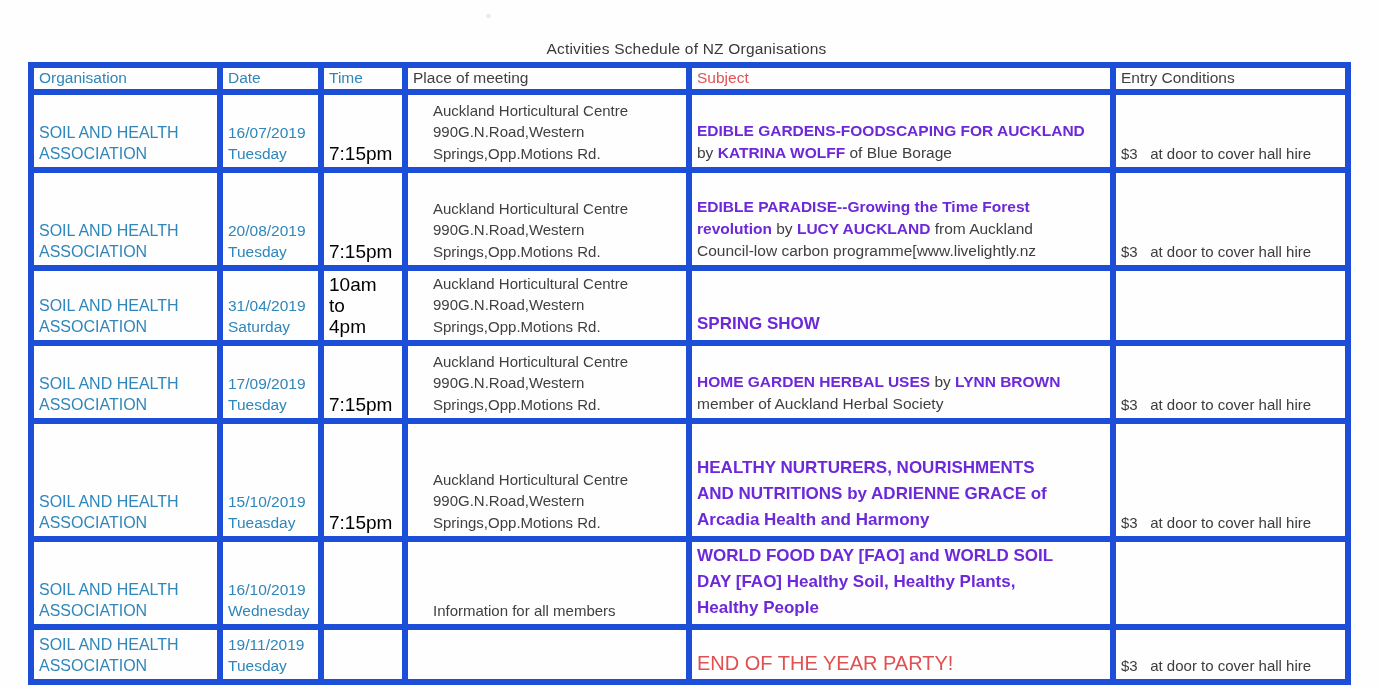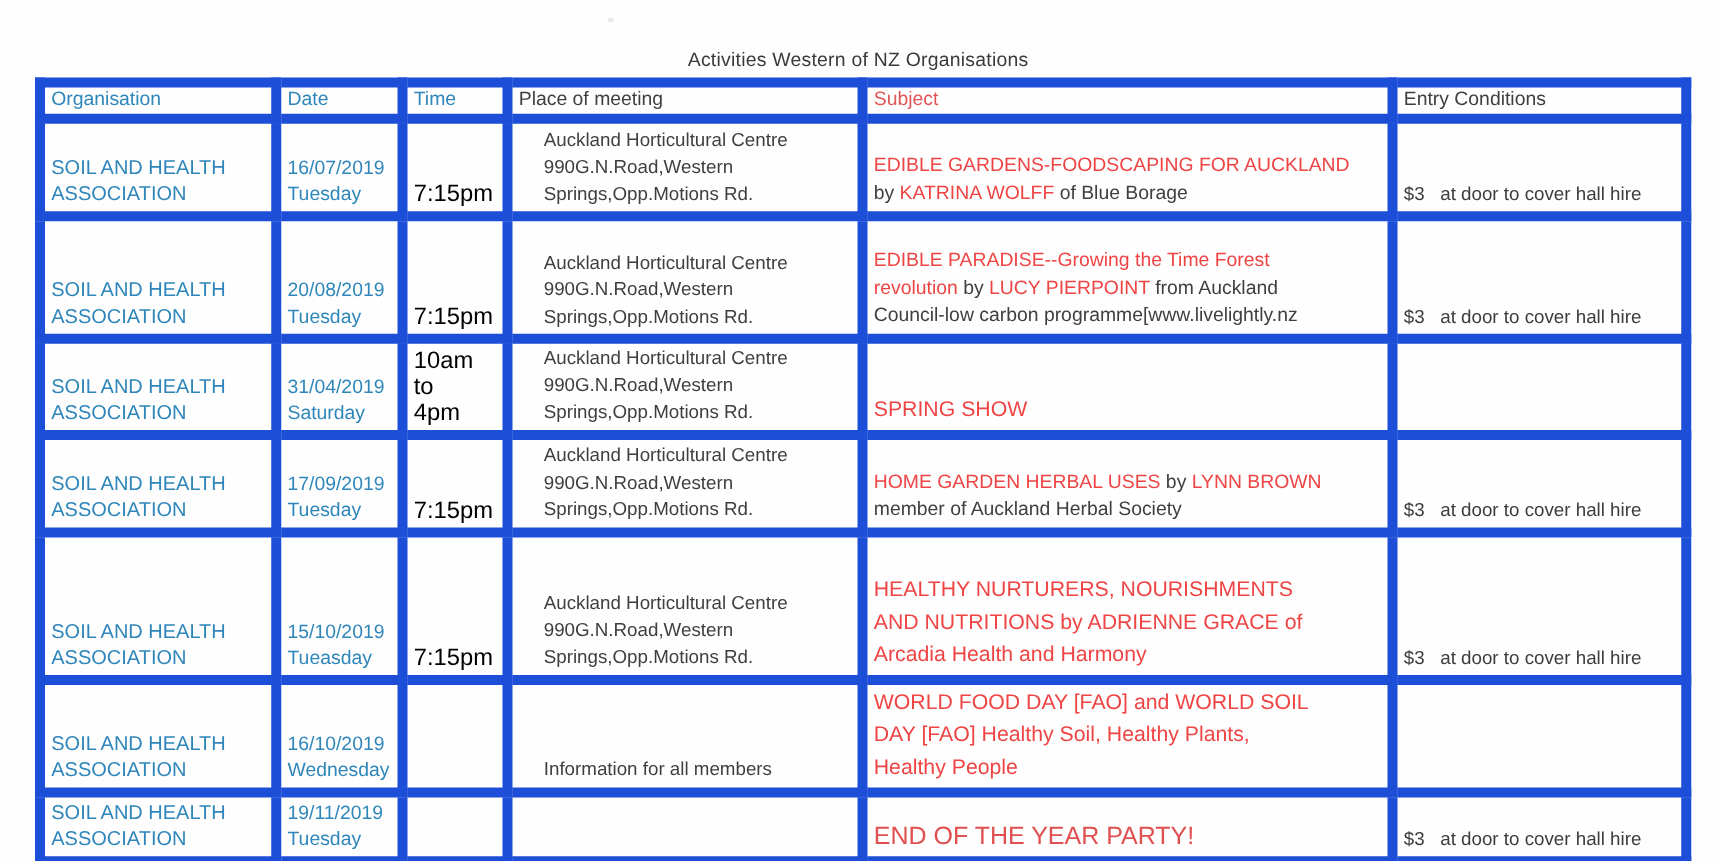--- a/index.html
+++ b/index.html
@@ -14,53 +14,53 @@
   .doc-title{
     position:absolute;top:40px;left:28px;width:1317px;
     text-align:center;font-size:15.5px;color:#3a3a3a;letter-spacing:.2px;
   }
   table.sched{
     position:absolute;top:62px;left:28px;
     width:1317px;border-collapse:collapse;table-layout:fixed;
     background:#fefefe;
   }
   table.sched td,table.sched th{
-    border:8px solid #1d4ed8;
+    border:6px solid #1d4ed8;
     vertical-align:bottom;
     padding:1px 23px 3px 5px;
     overflow:hidden;
   }
   table.sched th{
     text-align:left;font-weight:normal;font-size:15.5px;
     height:20px;vertical-align:middle;padding-top:0;padding-bottom:1px;
   }
   .c-blue{color:#2e86ba;}
   .c-red{color:#e05454;}
   .c-dark{color:#3f3f3f;}
   .org{color:#2e86ba;font-size:16px;line-height:21px;}
   .date{color:#2e86ba;font-size:15.5px;line-height:21px;}
   .time{color:#000000;font-size:19px;line-height:21px;}
   .place{color:#3f3f3f;font-size:15px;line-height:21.5px;margin-left:20px;}
   .subject{color:#3f3f3f;}
   .subject .ln{display:block;}
   .sub-s1{font-size:15.5px;line-height:22px;}
   .sub-s2{font-size:17px;line-height:26px;}
   .sub-s3{font-size:20px;line-height:26px;}
-  .subject b{font-weight:normal;color:#ef4444;}
+  .subject b{font-weight:bold;color:#6d28d9;}
   .entry{font-size:15px;line-height:20px;white-space:pre;color:#3c3c3c;}
   .red-txt{color:#e05050;}
   
   .artifact{position:absolute;top:14px;left:486px;width:5px;height:4px;border-radius:50%;background:#e9e9e9;}
 </style>
 </head>
 <body>
 
 <div class="page">
   <div class="artifact"></div>
-  <div class="doc-title">Activities Western of NZ Organisations</div>
+  <div class="doc-title">Activities Schedule of NZ Organisations</div>
   <table class="sched">
     <colgroup>
       <col style="width:189px">
         <col style="width:101px">
         <col style="width:84px">
       <col style="width:284px">
         <col style="width:424px">
         <col style="width:235px">
     </colgroup>
     <thead>
@@ -130,21 +130,21 @@
           <td>
             <div class="place">
               <span style="display: block;">Auckland Horticultural Centre</span>
               <span style="display: block;">990G.N.Road,Western</span>
               <span style="display: block;">Springs,Opp.Motions Rd.</span>
             </div>
           </td>
           <td>
             <div class="subject sub-s1">
               <span class="ln"><b>EDIBLE PARADISE--Growing the Time Forest</b></span>
-              <span class="ln"><b>revolution </b><span> by </span><b>LUCY PIERPOINT</b><span> from Auckland</span></span>
+              <span class="ln"><b>revolution </b><span> by </span><b>LUCY AUCKLAND</b><span> from Auckland</span></span>
               <span class="ln"><span>Council-low carbon programme[www.livelightly.nz</span></span>
             </div>
           </td>
           <td>
             <div class="entry">$3   at door to cover hall hire</div>
           </td>
         </tr>
         <tr style="height: 75px;">
           <td>
             <div class="org">

